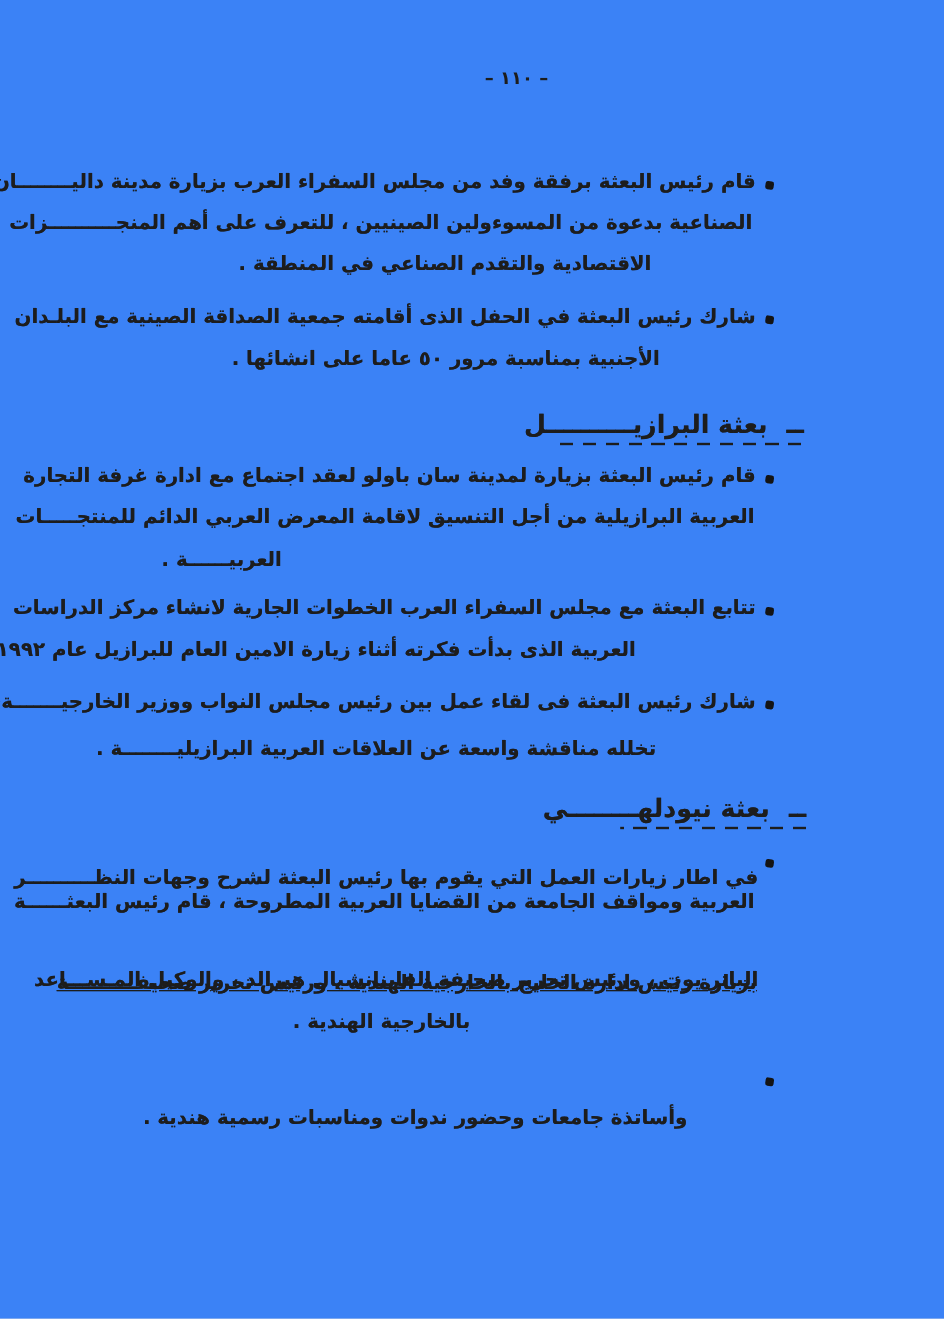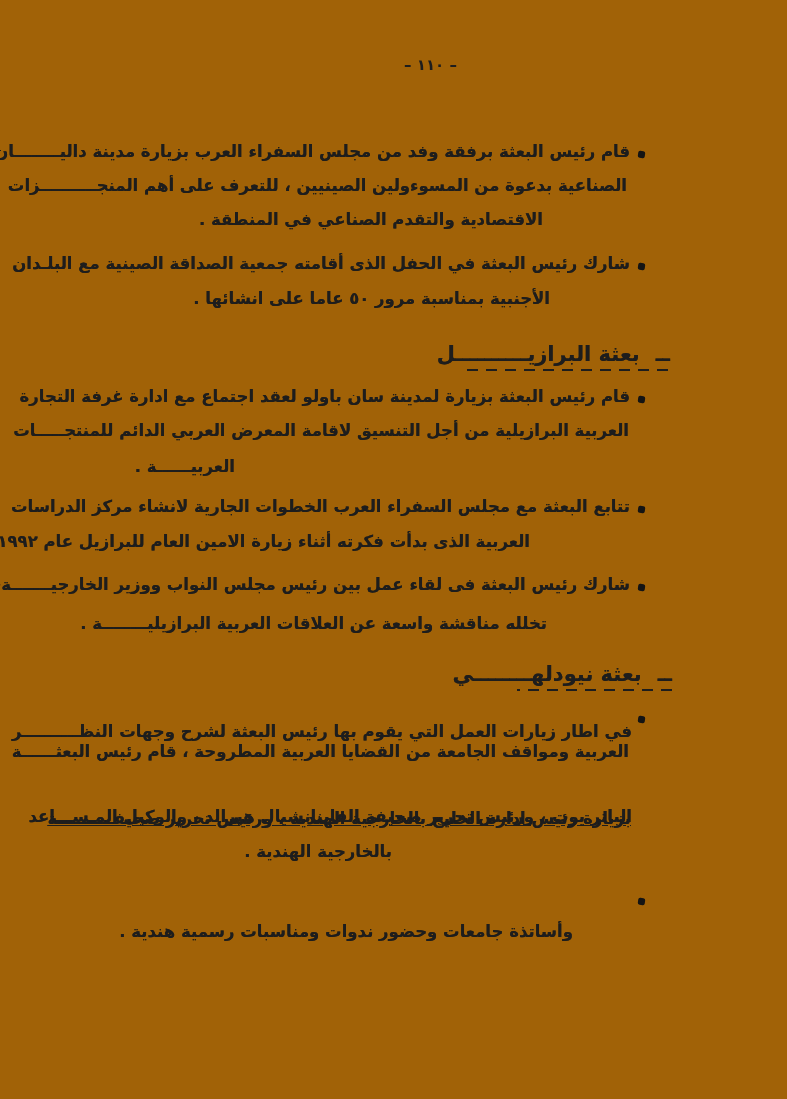--- a/index.html
+++ b/index.html
@@ -1,20 +1,20 @@
 <!DOCTYPE html>
 <html lang="ar" dir="rtl"><head>
 <meta charset="utf-8">
 <style>
   html,body{margin:0;padding:0;background:#e8e8e6;}
   .page{
     position:relative;
     width:787px;height:1099px;
     margin:0 auto;
-    background:#a16207;
+    background:#3b82f6;
     direction:rtl;
     font-family:"DejaVu Sans", sans-serif;
     color:#1c1c1c;
     overflow:hidden;
   }
   .tline{
     position:absolute;
     white-space:nowrap;
     font-size:16.5px;
     font-weight:700;

